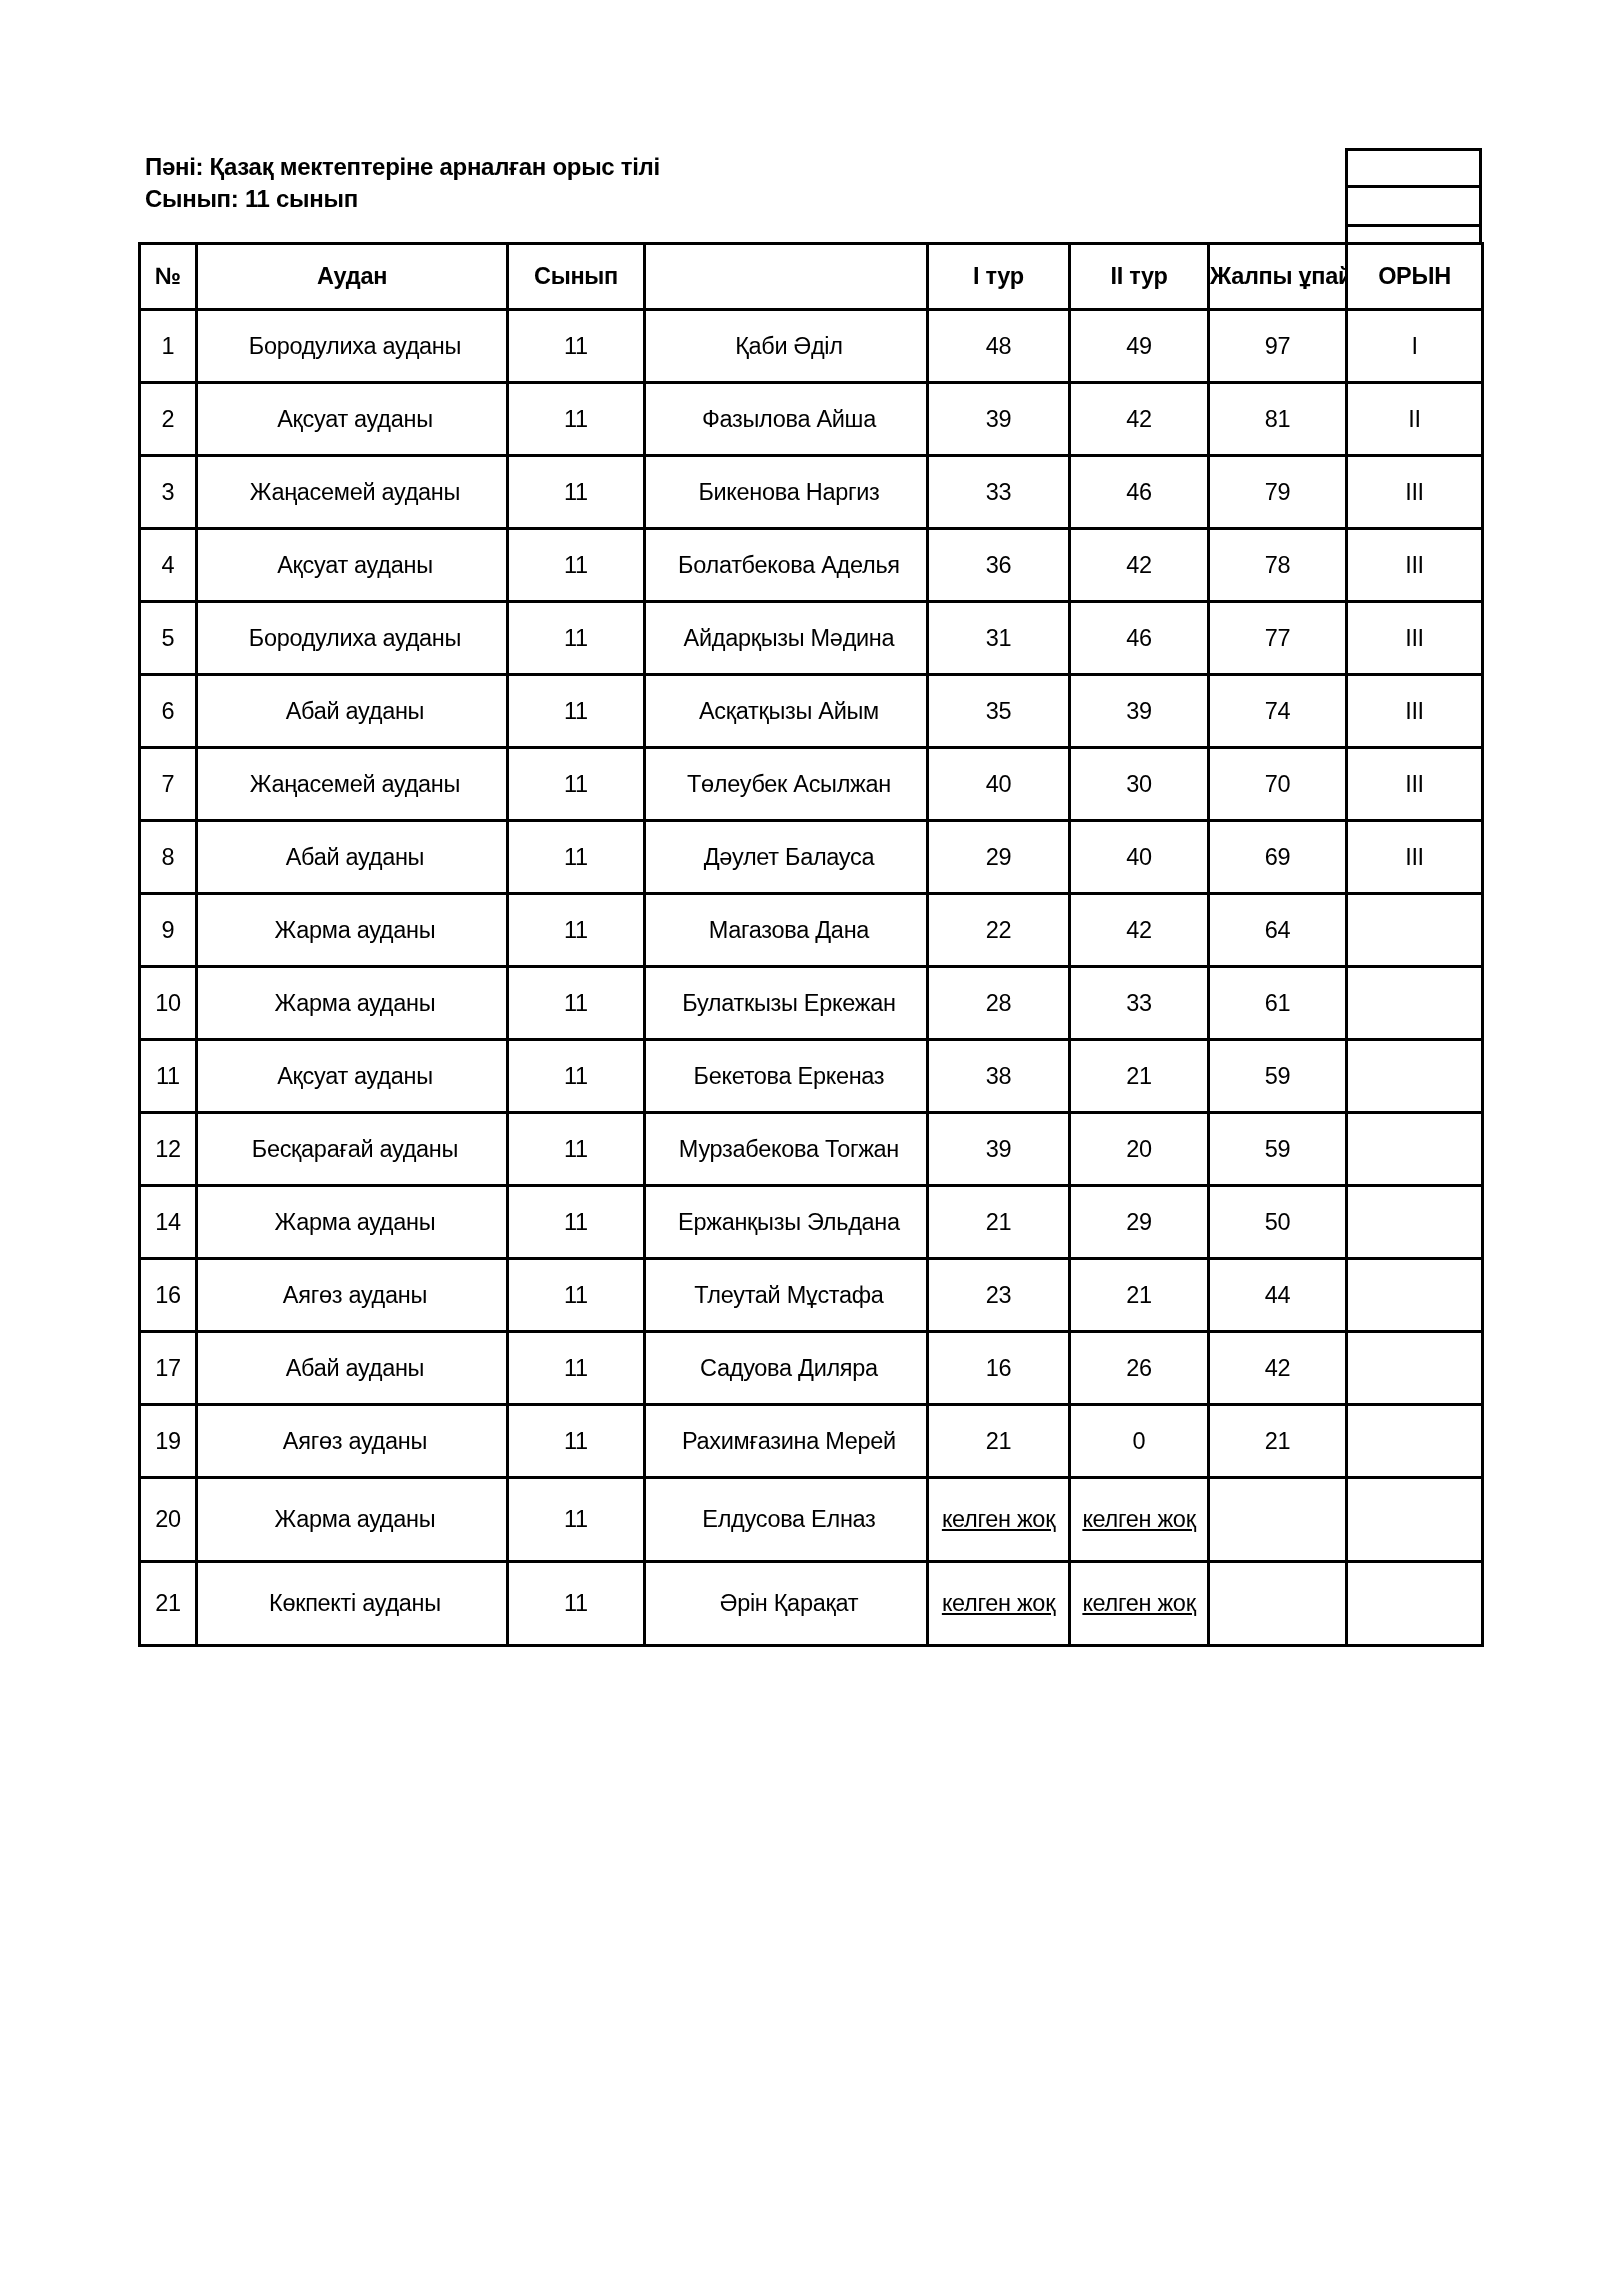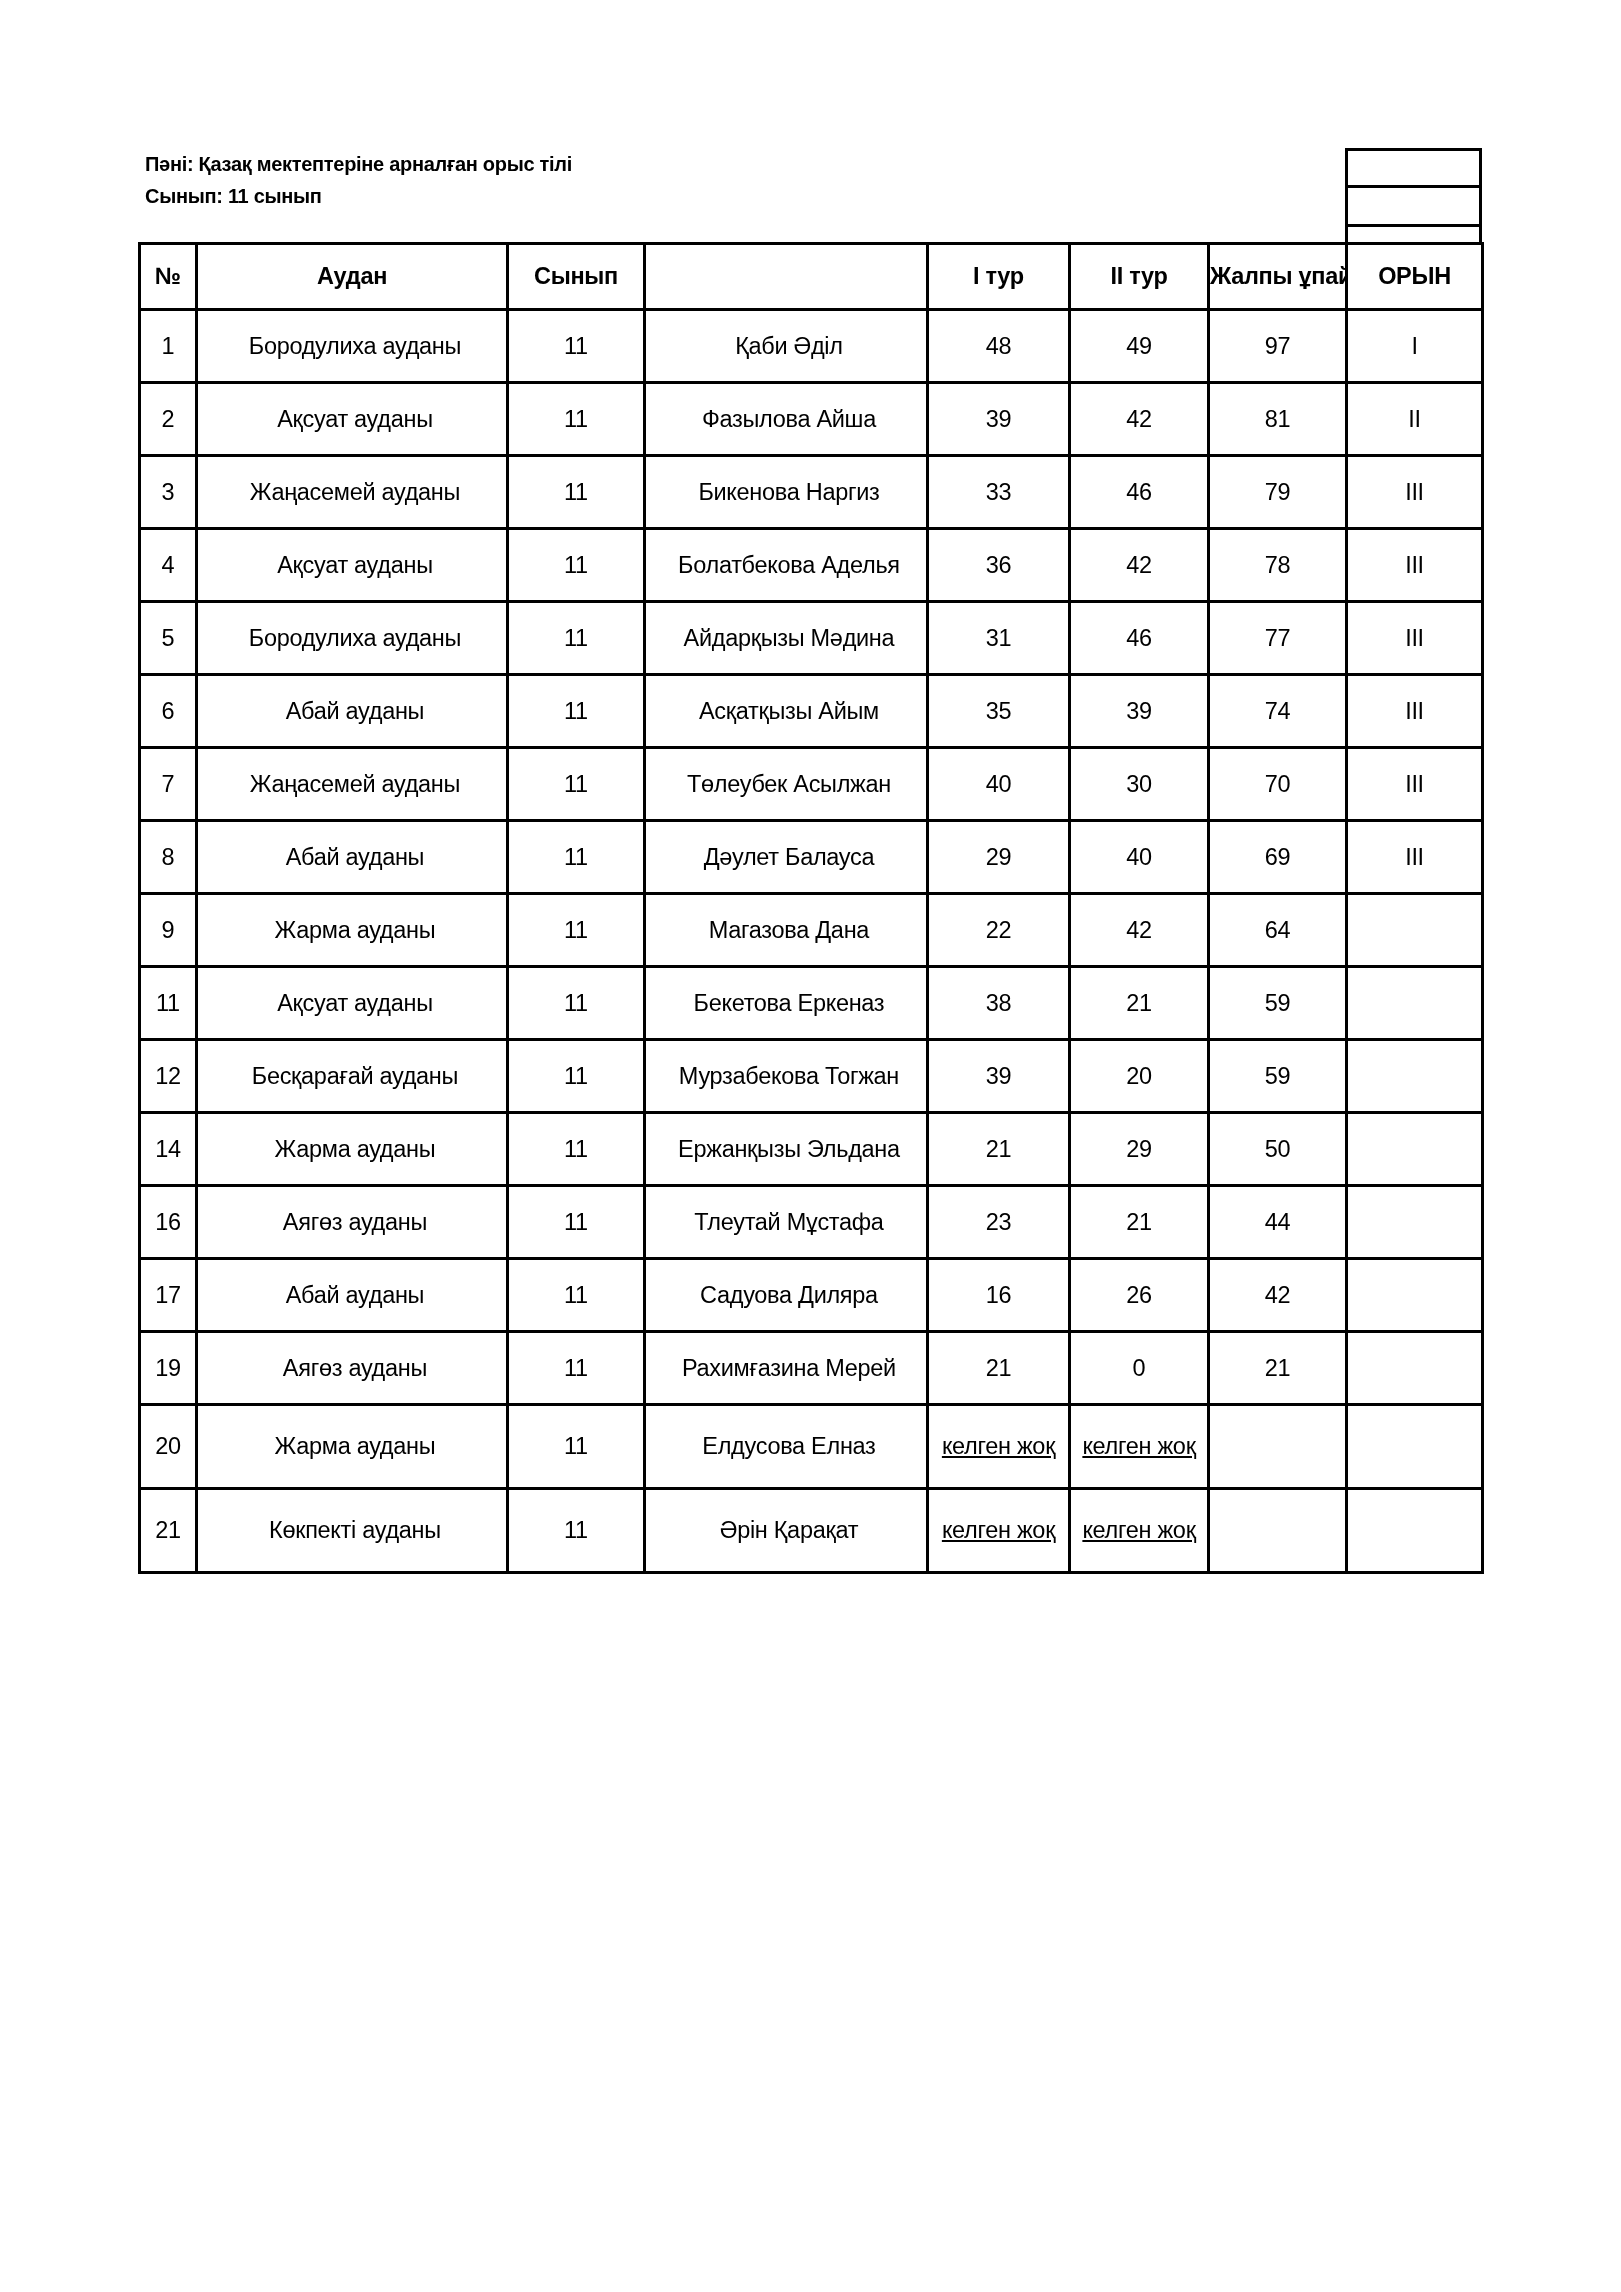--- a/index.html
+++ b/index.html
@@ -1,18 +1,18 @@
 <!DOCTYPE html>
 <html><head>
 <meta charset="utf-8">
 <style>
   html, body { margin: 0; padding: 0; background: #ffffff; }
   body { width: 1621px; height: 2293px; position: relative; overflow: hidden;
          font-family: "Liberation Sans", "DejaVu Sans", sans-serif; color: #000; }
-  .title { position: absolute; left: 145px; font-weight: bold; font-size: 20px; letter-spacing: -0.3px; white-space: nowrap; }
+  .title { position: absolute; left: 145px; font-weight: bold; font-size: 24px; letter-spacing: -0.3px; white-space: nowrap; }
   .title.subject { top: 153px; }
   .title.grade { top: 185px; }
 
   .corner-box { position: absolute; left: 1345px; top: 148px; width: 137px; height: 95px;
                 border: 3.9px solid #000; box-sizing: border-box; border-bottom: none; }
   .corner-box .line { position: absolute; left: 0; right: 0; height: 0; border-top: 3.9px solid #000; }
 
   table.results { position: absolute; left: 138px; top: 242px; border-collapse: collapse;
                   table-layout: fixed; width: 1345px; }
   table.results td, table.results th { border: 3.9px solid #000; padding: 0; font-size: 23.5px;
@@ -144,20 +144,30 @@
         <td class="c">9</td>
         <td class="l">Жарма ауданы</td>
         <td class="c">11</td>
         <td class="l">Магазова Дана</td>
         <td class="c">22</td>
         <td class="c">42</td>
         <td class="c">64</td>
         <td class="c"></td>
       </tr>
       <tr>
+        <td class="c">10</td>
+        <td class="l">Жарма ауданы</td>
+        <td class="c">11</td>
+        <td class="l">Булаткызы Еркежан</td>
+        <td class="c">28</td>
+        <td class="c">33</td>
+        <td class="c">61</td>
+        <td class="c"></td>
+      </tr>
+      <tr>
         <td class="c">11</td>
         <td class="l">Ақсуат ауданы</td>
         <td class="c">11</td>
         <td class="l">Бекетова Еркеназ</td>
         <td class="c">38</td>
         <td class="c">21</td>
         <td class="c">59</td>
         <td class="c"></td>
       </tr>
       <tr>

